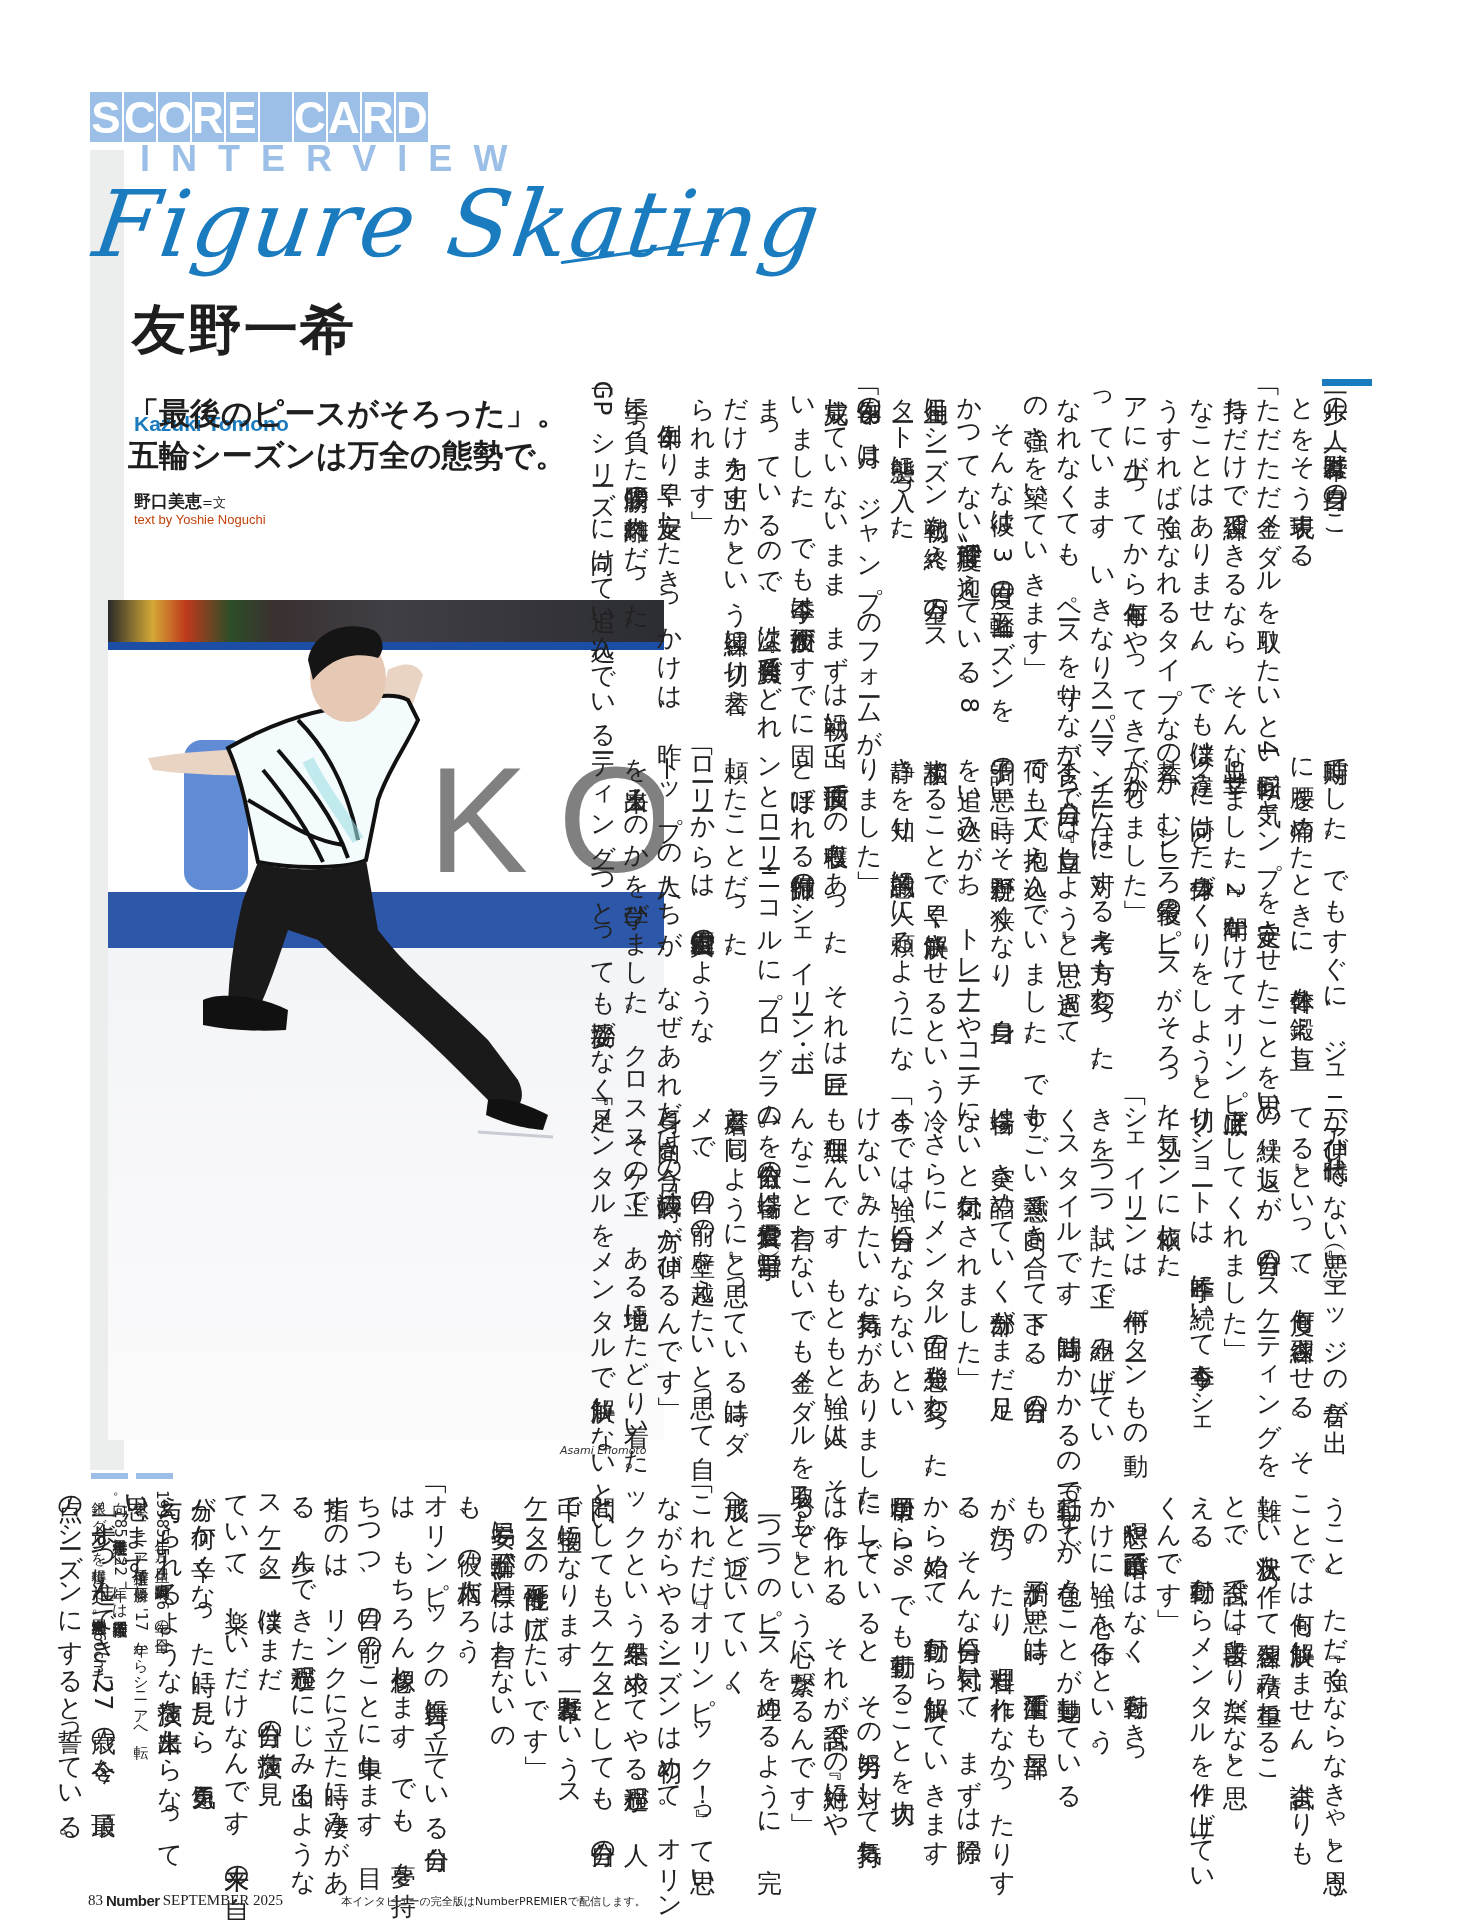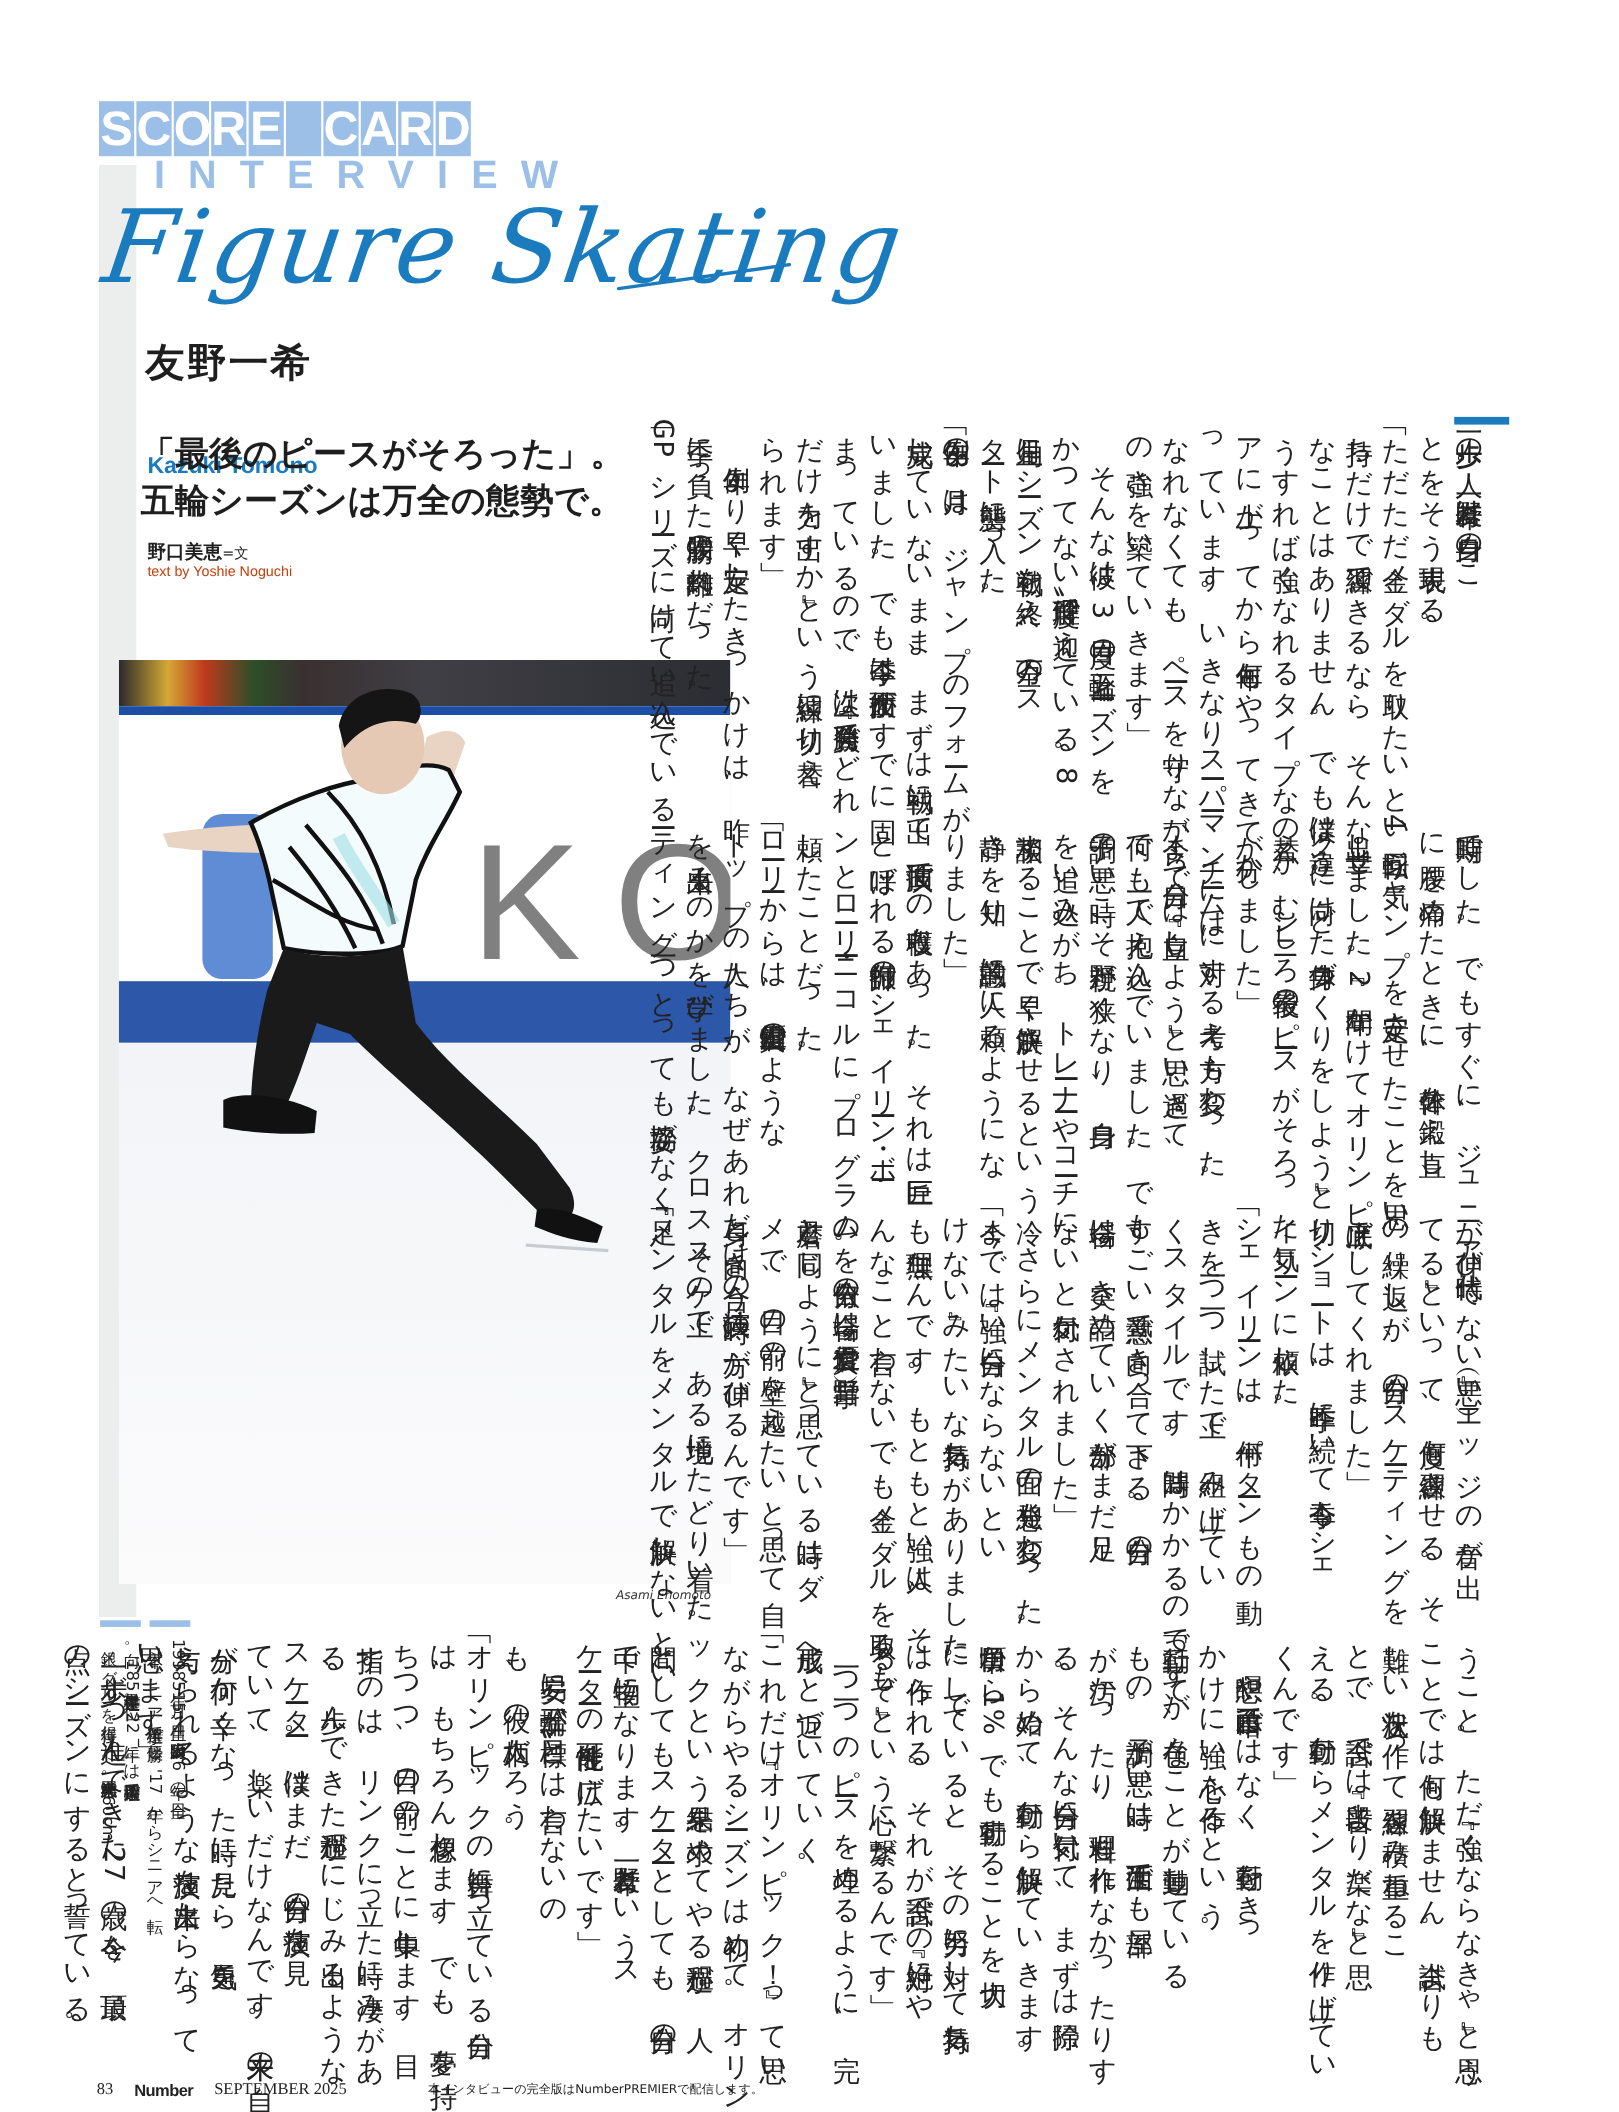--- a/index.html
+++ b/index.html
@@ -26,21 +26,21 @@
     font-size: 36px; letter-spacing: 21px; color: #9bbfe6; line-height: 38px;
   }
   .script-title {
     left: 95px; top: 170px; font-family: "DejaVu Serif", serif; font-style: italic;
     font-size: 92px; color: #1a7bbf; letter-spacing: 2px; line-height: 110px;
     transform: skewX(-8deg); font-weight: 300;
   }
   .script-underline { left: 560px; top: 250px; width: 160px; height: 3px; background: #1a7bbf; transform: rotate(-8deg); border-radius: 2px; }
 
   
-  .name-jp { left: 132px; top: 300px; font-size: 36px; font-weight: bold; letter-spacing: 2px; color: #1e1e1e; line-height: 60px; font-family: Liberation Serif, serif; }
+  .name-jp { left: 132px; top: 300px; font-size: 54px; font-weight: bold; letter-spacing: 2px; color: #1e1e1e; line-height: 60px; }
   .name-en { left: 134px; top: 364px; font-family: "Liberation Sans", sans-serif; font-weight: bold; font-size: 21px; color: #1a7bbf; margin-top: 48px; }
   .headline { left: 128px; top: 392px; font-size: 31px; font-weight: bold; line-height: 42px; color: #1e1e1e; }
   .byline-jp { left: 134px; top: 490px; font-size: 17px; font-weight: bold; color: #1e1e1e; }
   .byline-jp .sep { font-weight: normal; font-size: 13px; }
   .byline-en { left: 134px; top: 512px; font-family: "Liberation Sans", sans-serif; font-size: 13px; color: #c2410c; }
 
   
   .photo {
     left: 108px; top: 600px; width: 556px; height: 840px; overflow: hidden;
     background: linear-gradient(#f6f6f8 0%, #eef0f4 100%);
@@ -71,21 +71,21 @@
   
   .profile-bars { left: 91px; top: 1473px; display: flex; gap: 8px; }
   .profile-bars div { width: 37px; height: 6px; background: #9bbfe6; }
   .profile {
     left: 88px; top: 1490px; height: 320px; writing-mode: vertical-rl; -webkit-writing-mode: vertical-rl;
     font-size: 15px; line-height: 21px; color: #222; white-space: pre;
   }
   .profile .line { display: block; }
 
   
-  .footer { left: 88px; top: 1892px; font-size: 13px; color: #222; display: flex; align-items: flex-start; gap: 16px; }
+  .footer { left: 88px; top: 1892px; font-size: 13px; color: #222; display: flex; align-items: flex-end; gap: 0; }
   .footer .page { font-family: "Liberation Serif", serif; font-size: 15px; }
   .footer .mag { font-family: "Liberation Sans", sans-serif; font-weight: bold; font-size: 15px; margin-left: 3px; letter-spacing: -0.5px; }
   .footer .issue { font-family: "Liberation Serif", serif; font-size: 15px; margin-left: 3px; }
   .footer .note { margin-left: 58px; font-size: 11px; }
 </style>
 </head>
 <body>
 
 <div class="abs gray-bar"></div>
 

